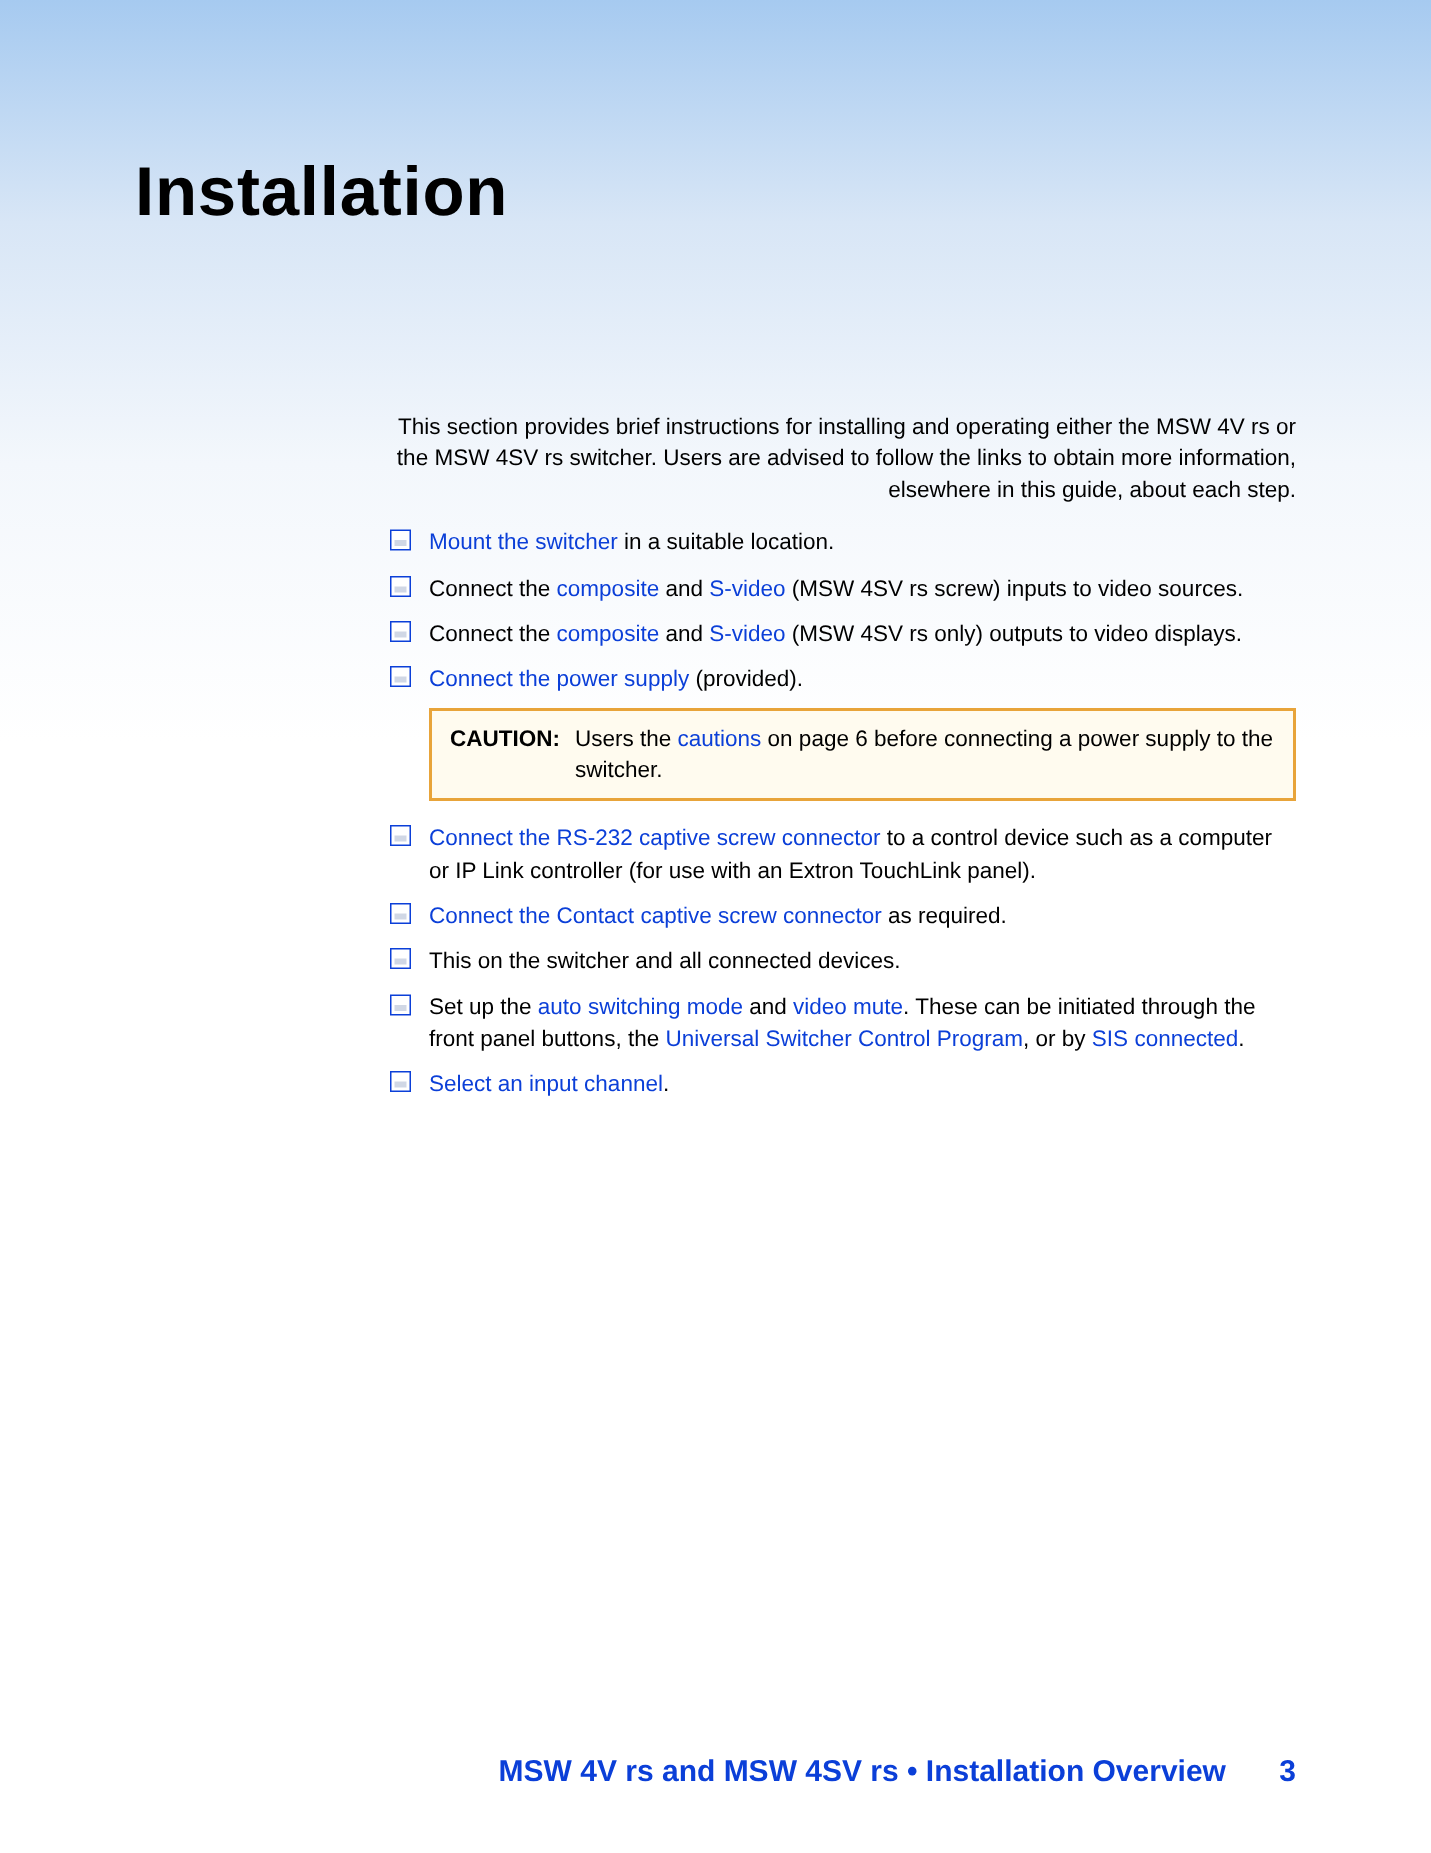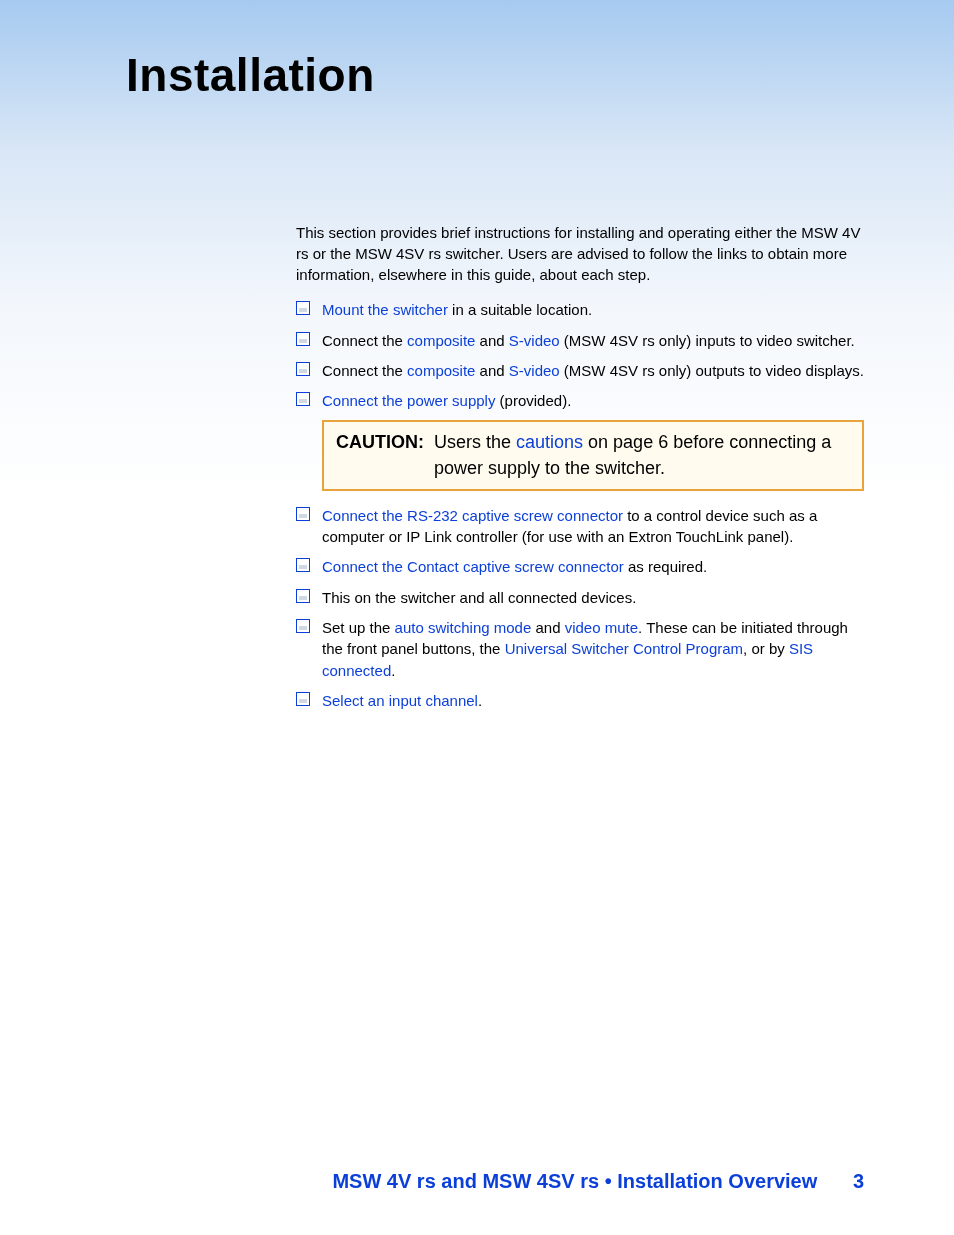--- a/index.html
+++ b/index.html
@@ -4,42 +4,42 @@
 <style>
   * { box-sizing: border-box; margin: 0; padding: 0; }
   html, body { width: 954px; height: 1235px; }
   body {
     font-family: "Segoe UI", "Helvetica Neue", Arial, sans-serif;
     background: linear-gradient(to bottom, #a6caf0 0%, #d8e6f6 12%, #f3f7fc 25%, #ffffff 40%, #ffffff 100%);
     position: relative;
     color: #000;
   }
   .page {
-    padding: 48px 90px 60px 90px;
+    padding: 100px 90px 60px 90px;
     height: 100%;
     position: relative;
-    margin-left: 36px;
   }
   h1.title {
     font-size: 46px;
     font-weight: 800;
     line-height: 1.18;
     letter-spacing: 0.5px;
     color: #000;
     margin-bottom: 120px;
     font-family: "Segoe UI", Arial, sans-serif;
   }
   .content {
     margin-left: 170px;
     font-size: 15px;
     line-height: 1.4;
     color: #000;
   }
   .intro {
     margin-bottom: 14px;
+    text-align: right;
   }
   .checklist {
     list-style: none;
   }
   .checklist > li {
     position: relative;
     padding-left: 26px;
     margin-bottom: 9px;
     line-height: 1.42;
   }
@@ -64,21 +64,21 @@
     font-weight: 400;
     cursor: pointer;
   }
   .caution-box {
     border: 2px solid #e8a43a;
     background: #fffbef;
     margin: 6px 0 14px 26px;
     padding: 8px 12px 8px 12px;
     display: flex;
     gap: 10px;
-    font-size: 18px;
+    font-size: 15px;
     line-height: 1.4;
   }
   .caution-label {
     font-weight: 800;
     white-space: nowrap;
   }
   .caution-text { flex: 1; }
   .footer {
     position: absolute;
     bottom: 42px;
@@ -108,21 +108,21 @@
 
     <ul class="checklist">
 
       <li>
         <span class="checkbox-icon"></span>
         <span class="link">Mount the switcher</span><span> in a suitable location.</span>
       </li>
 
       <li>
         <span class="checkbox-icon"></span>
-        <span>Connect the </span><span class="link">composite</span><span> and </span><span class="link">S-video</span><span> (MSW 4SV rs only) inputs to video switcher.</span>
+        <span>Connect the </span><span class="link">composite</span><span> and </span><span class="link">S-video</span><span> (MSW 4SV rs screw) inputs to video sources.</span>
       </li>
 
       <li>
         <span class="checkbox-icon"></span>
         <span>Connect the </span><span class="link">composite</span><span> and </span><span class="link">S-video</span><span> (MSW 4SV rs only) outputs to video displays.</span>
       </li>
 
       <li>
         <span class="checkbox-icon"></span>
         <span class="link">Connect the power supply</span><span> (provided).</span>

